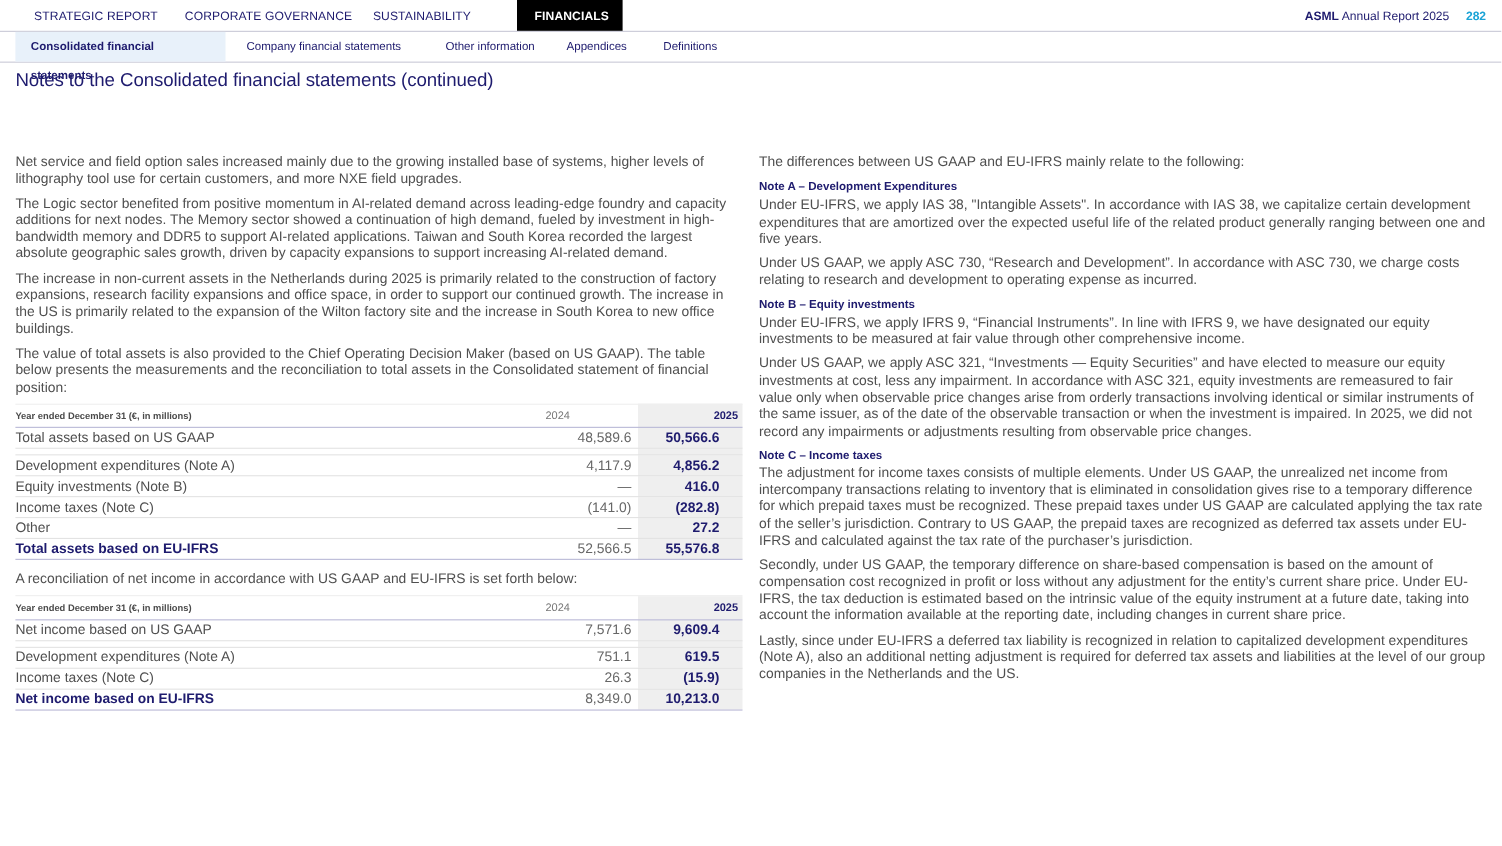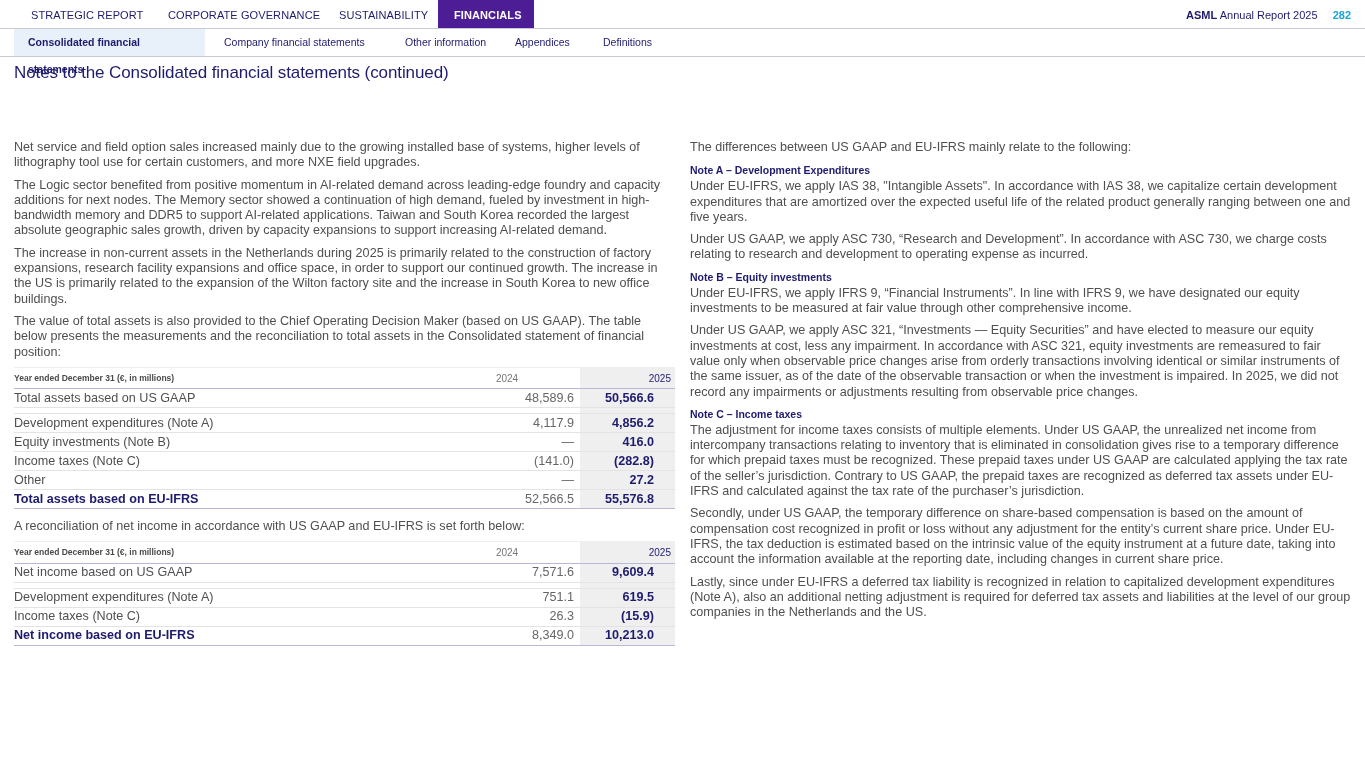--- a/index.html
+++ b/index.html
@@ -1,41 +1,41 @@
 <!DOCTYPE html>
 <html><head>
 <meta charset="utf-8">
 <style>
   * { box-sizing: border-box; margin: 0; padding: 0; }
   html, body { width: 1365px; height: 769px; background: #ffffff; overflow: hidden; }
   body { font-family: "Liberation Sans", sans-serif; color: #4a4a4a; position: relative; }
 
   .topnav { position: absolute; left: 0; top: 0; width: 1365px; height: 29px; border-bottom: 1px solid #c9c9d6; }
   .topnav .tab { position: absolute; top: 0; height: 28px; line-height: 30px; font-size: 11px; color: #1e1b6e; text-transform: uppercase; letter-spacing: 0.1px; padding: 0 14px; cursor: pointer; }
-  .topnav .tab.active { background: #4c1d95; color: #ffffff; font-weight: bold; }
+  .topnav .tab.active { background: #000000; color: #ffffff; font-weight: bold; margin-left: 32px; }
   .brand { position: absolute; top: 0; right: 0; height: 28px; line-height: 31px; font-size: 11px; color: #1e1b6e; padding-right: 14px; }
   .brand b { font-weight: bold; }
   .brand .page { color: #1aa3d6; font-weight: bold; margin-left: 12px; }
 
   .subnav { position: absolute; left: 0; top: 29px; width: 1365px; height: 28px; border-bottom: 1px solid #c9c9d6; }
   .subnav .sub { position: absolute; top: 0; height: 27px; line-height: 27px; font-size: 10.5px; color: #1e1b6e; cursor: pointer; padding: 0 14px; }
   .subnav .sub.active { background: #e8f1fa; font-weight: bold; }
 
   h1.title { position: absolute; left: 14px; top: 63px; font-size: 17px; font-weight: normal; color: #1e1b6e; letter-spacing: -0.1px; }
 
   .col { position: absolute; top: 140px; font-size: 12.6px; line-height: 15.3px; color: #4f4f4f; }
   .col.left { left: 14px; width: 660px; }
   .col.right { left: 690px; width: 662px; }
   .col p { margin-bottom: 7px; }
   .col h4 { font-size: 10.5px; font-weight: bold; color: #1e1b6e; margin-bottom: 2px; line-height: 14px; }
 
   table.fin { width: 661px; border-collapse: collapse; margin: 2px 16px 10px 0; }
   table.fin th { font-size: 8.5px; font-weight: bold; color: #4a4a4a; text-align: left; padding: 3px 0 2px 0; height: 17px; border-bottom: 1px solid #b9b8d6; border-top: 1px solid #efefef; }
   table.fin th.num { text-align: center; font-weight: normal; font-size: 10px; color: #777; padding-right: 6px; }
-  table.fin th.cur { text-align: right; font-weight: normal; font-size: 10px; color: #1e1b6e; background: #efefef; padding-right: 4px; width: 95px; }
+  table.fin th.cur { text-align: right; font-weight: bold; font-size: 10px; color: #1e1b6e; background: #efefef; padding-right: 4px; width: 95px; }
   table.fin td { font-size: 12.6px; color: #4f4f4f; height: 19px; border-bottom: 1px solid #e3e3e3; padding: 0; }
   table.fin td.num { text-align: right; color: #666; padding-right: 6px; width: 140px; }
   table.fin td.cur { text-align: right; font-weight: bold; color: #1e1b6e; background: #efefef; padding-right: 21px; }
   table.fin tr.gap td { height: 6px; border-bottom: 1px solid #e3e3e3; }
   table.fin tr.first td { border-bottom: 1px solid #e3e3e3; }
   table.fin tr.total td { border-top: 1px solid #b9b8d6; border-bottom: 1px solid #b9b8d6; }
   table.fin tr.total td.lbl { font-weight: bold; color: #1e1b6e; }
 </style>
 </head>
 <body>

